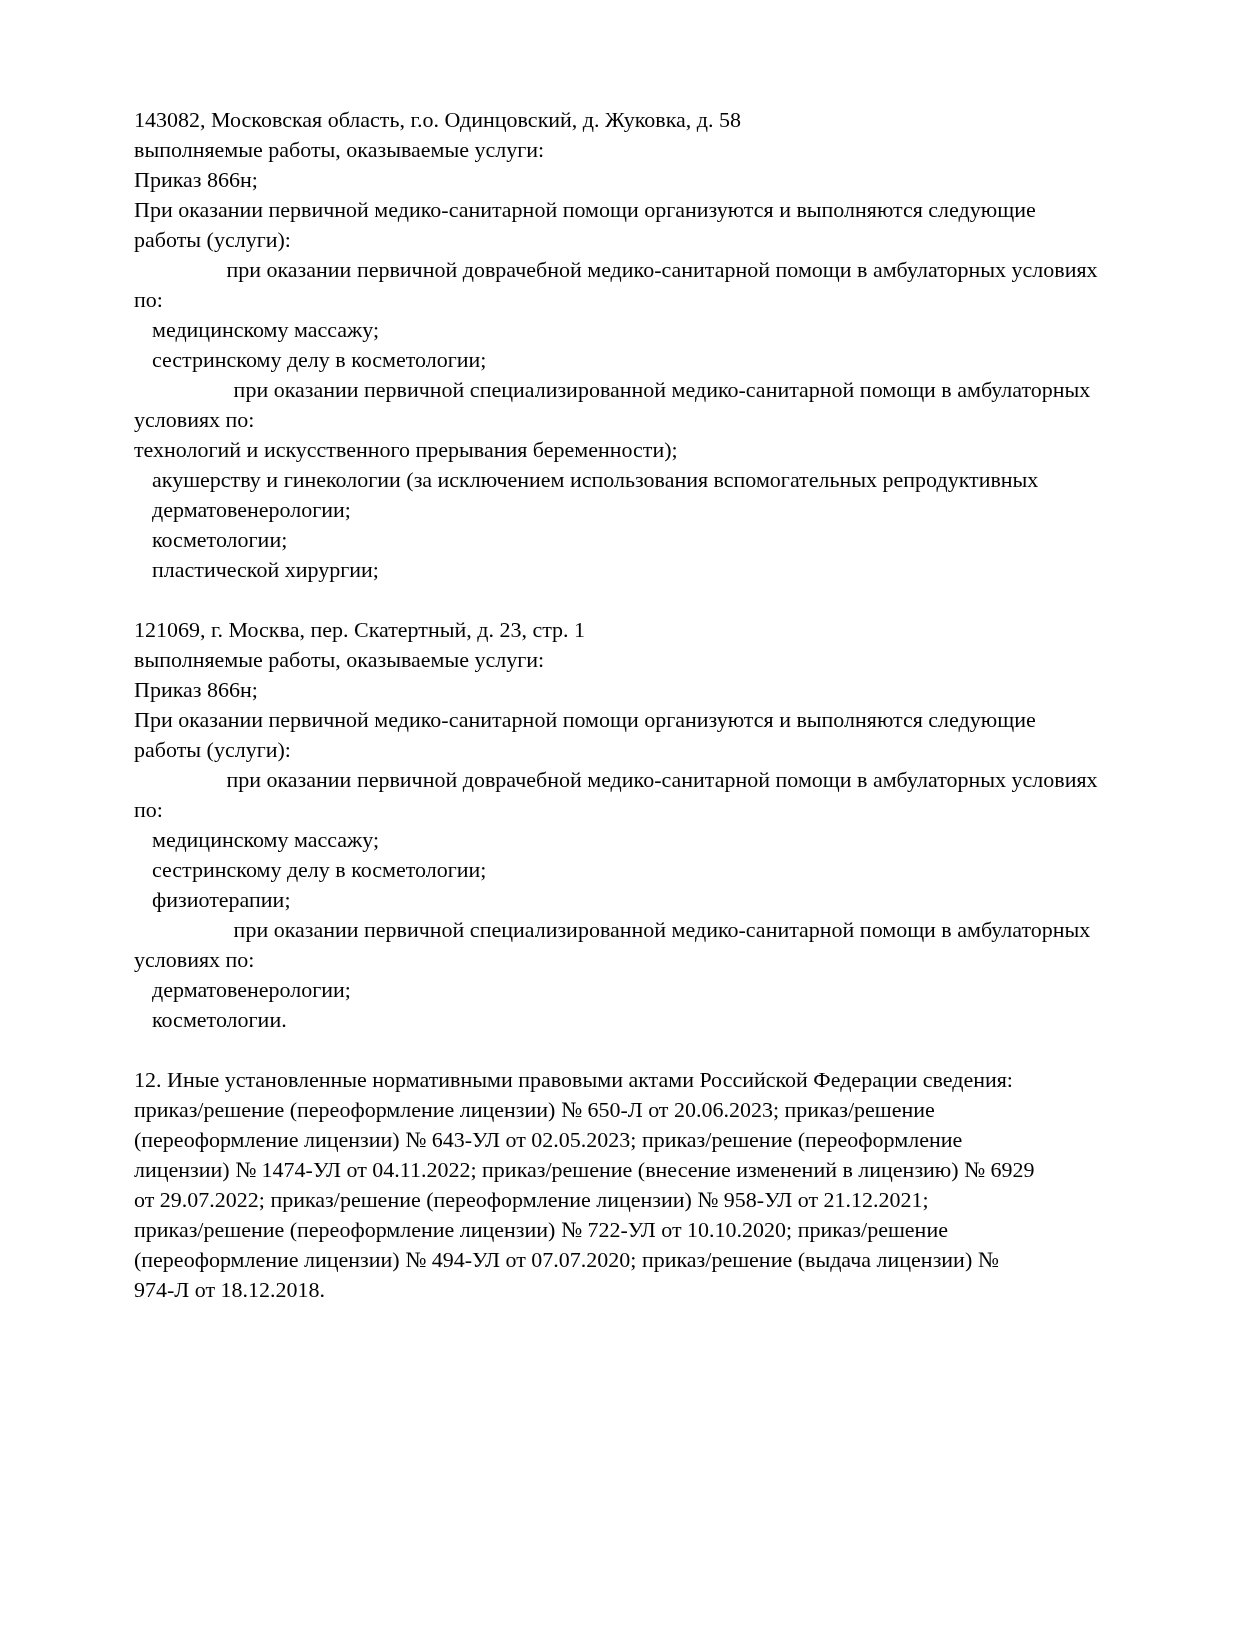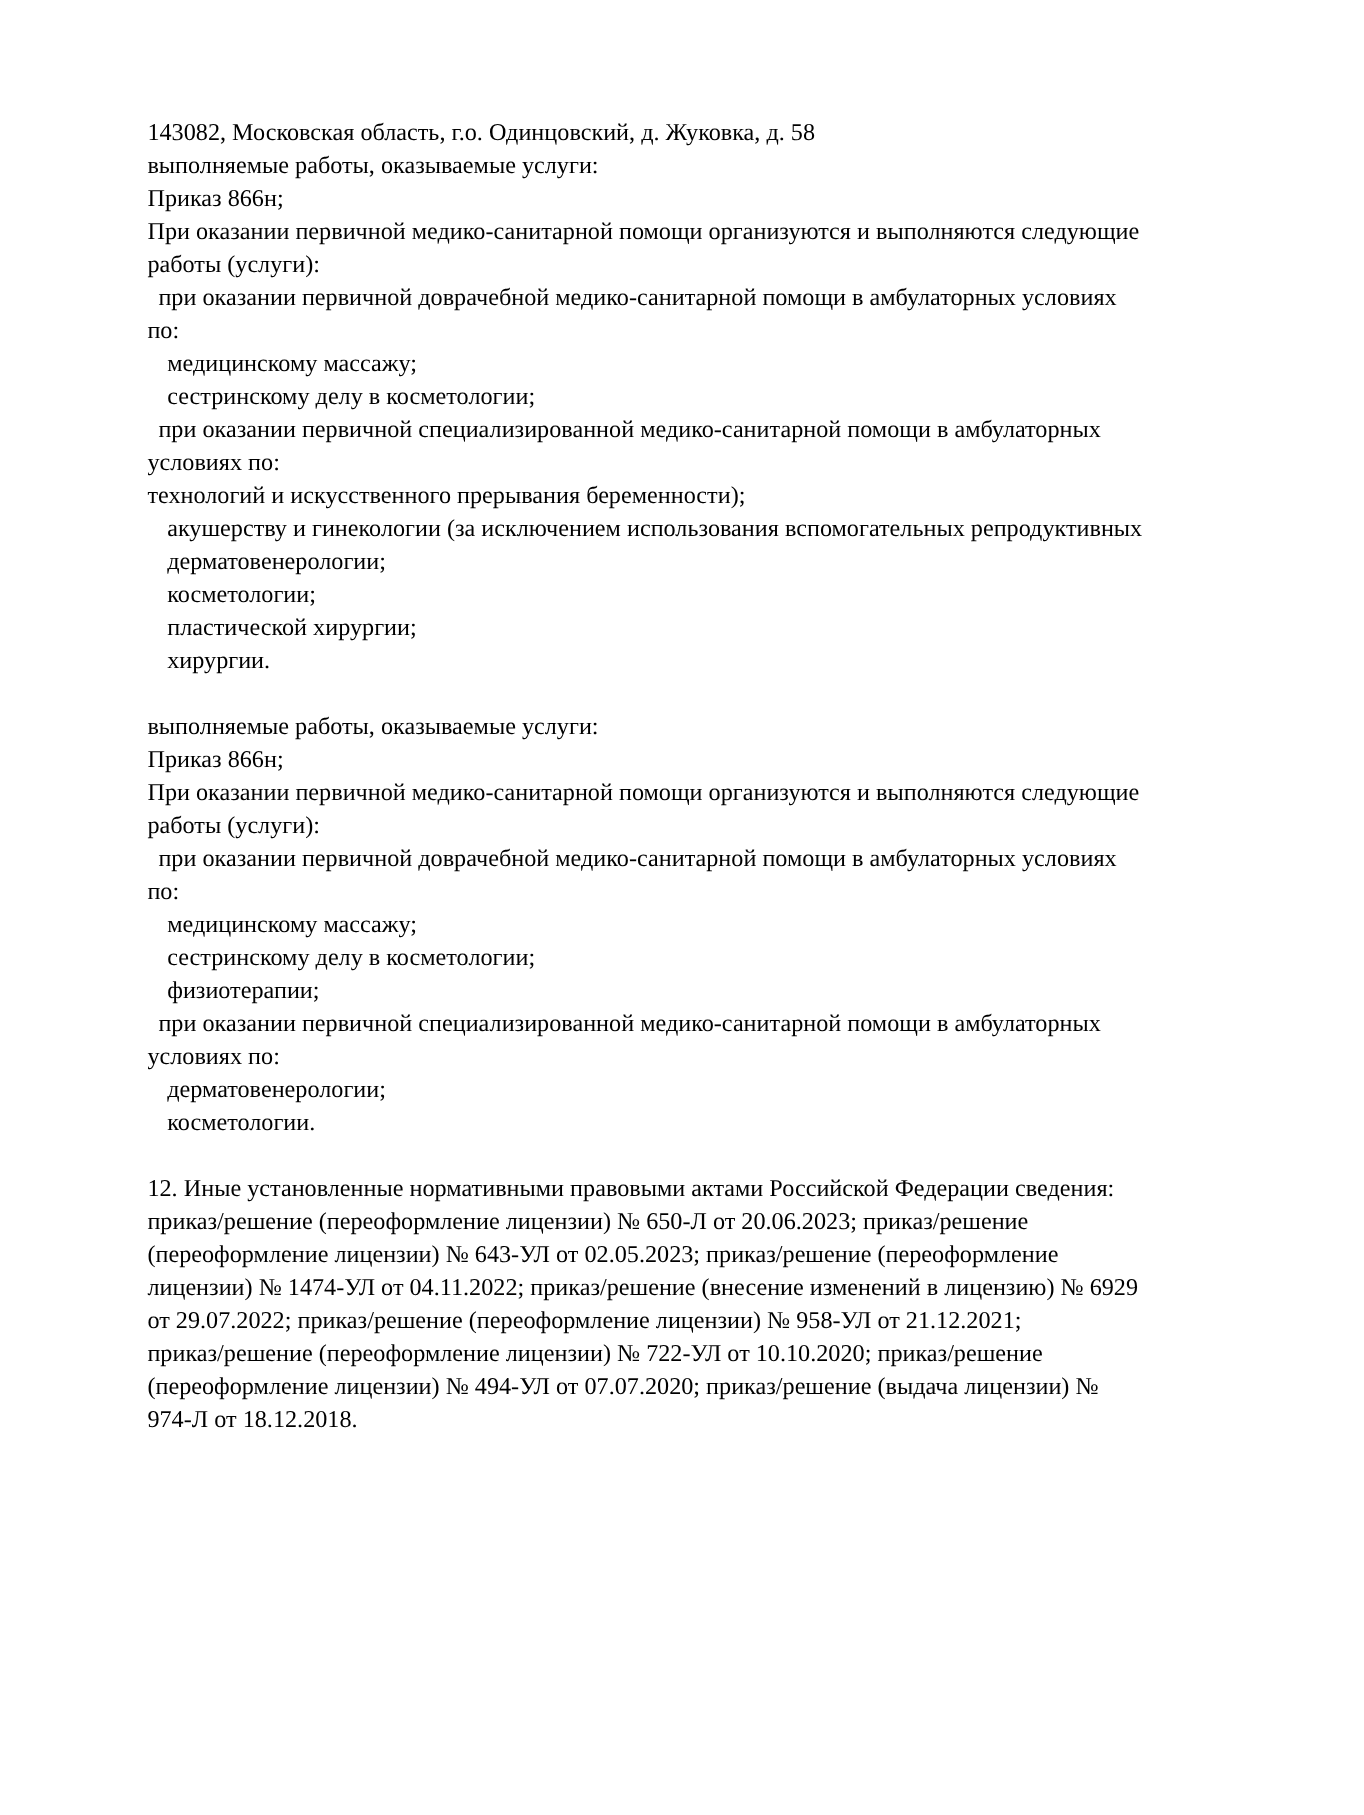--- a/index.html
+++ b/index.html
@@ -20,21 +20,21 @@
     line-height: 30px;
     overflow: hidden;
   }
   .block { margin: 0; padding: 0; }
   .block + .block { margin-top: 30px; }
   .line {
     white-space: pre;
     min-height: 30px;
   }
   .ind-0 { padding-left: 0; }
-  .ind-1 { padding-left: 10px; }
+  .ind-1 { padding-left: 10px; text-align: center; }
   .ind-2 { padding-left: 18px; }
 </style>
 </head>
 <body>
 
 <div class="page" style="background: rgb(255, 255, 255); color: rgb(0, 0, 0);">
   <section class="block">
       <div class="line ind-0">143082, Московская область, г.о. Одинцовский, д. Жуковка, д. 58</div>
       <div class="line ind-0">выполняемые работы, оказываемые услуги:</div>
       <div class="line ind-0">Приказ 866н;</div>
@@ -44,24 +44,24 @@
       <div class="line ind-0">по:</div>
       <div class="line ind-2">медицинскому массажу;</div>
       <div class="line ind-2">сестринскому делу в косметологии;</div>
       <div class="line ind-1">при оказании первичной специализированной медико-санитарной помощи в амбулаторных</div>
       <div class="line ind-0">условиях по:</div>
       <div class="line ind-0">технологий и искусственного прерывания беременности);</div>
       <div class="line ind-2">акушерству и гинекологии (за исключением использования вспомогательных репродуктивных</div>
       <div class="line ind-2">дерматовенерологии;</div>
       <div class="line ind-2">косметологии;</div>
       <div class="line ind-2">пластической хирургии;</div>
-      <div class="line ind-2">хирургии.</div>
     </section>
 
   <section class="block">
+      <div class="line ind-0">121069, г. Москва, пер. Скатертный, д. 23, стр. 1</div>
       <div class="line ind-0">выполняемые работы, оказываемые услуги:</div>
       <div class="line ind-0">Приказ 866н;</div>
       <div class="line ind-0">При оказании первичной медико-санитарной помощи организуются и выполняются следующие</div>
       <div class="line ind-0">работы (услуги):</div>
       <div class="line ind-1">при оказании первичной доврачебной медико-санитарной помощи в амбулаторных условиях</div>
       <div class="line ind-0">по:</div>
       <div class="line ind-2">медицинскому массажу;</div>
       <div class="line ind-2">сестринскому делу в косметологии;</div>
       <div class="line ind-2">физиотерапии;</div>
       <div class="line ind-1">при оказании первичной специализированной медико-санитарной помощи в амбулаторных</div>

